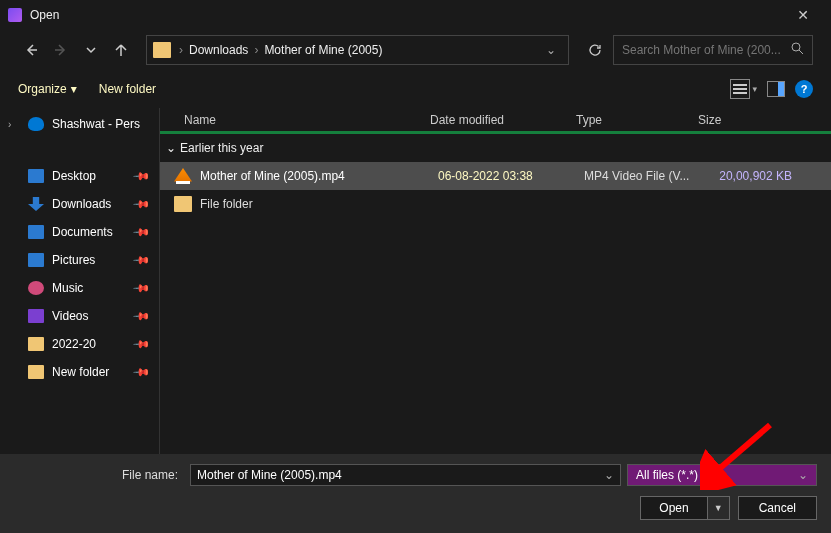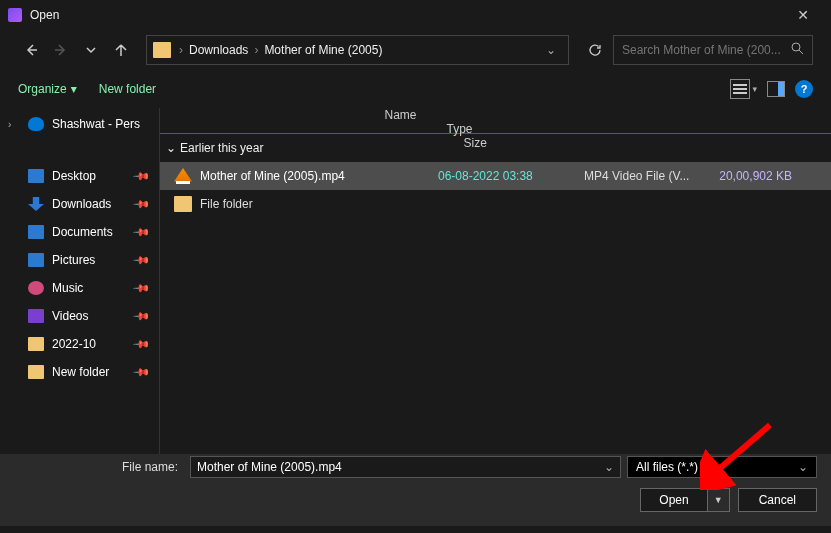--- a/index.html
+++ b/index.html
@@ -22,21 +22,21 @@
 .path-box .spacer { flex: 1; }
 .path-box .chev { color: #aaa; padding: 0 6px; }
 .refresh { width: 28px; text-align: center; color: #ccc; }
 .search-box { width: 200px; height: 30px; border: 1px solid #444; display: flex; align-items: center; padding: 0 8px; }
 .search-box input { flex: 1; background: transparent; border: none; color: #ccc; outline: none; font-size: 12px; }
 .search-box .sicon { color: #aaa; }
 
 
 .toolbar { height: 38px; display: flex; align-items: center; padding: 0 18px; }
 .tool-left { display: flex; gap: 22px; align-items: center; }
-.tool-item { color: #86efac; font-size: 12px; display: flex; align-items: center; gap: 4px; cursor: pointer; }
+.tool-item { color: #fef9c3; font-size: 12px; display: flex; align-items: center; gap: 4px; cursor: pointer; }
 .tool-right { margin-left: auto; display: flex; gap: 10px; align-items: center; }
 .view-icon { width: 20px; height: 20px; border: 1px solid #888; display: flex; flex-direction: column; justify-content: space-evenly; padding: 2px; }
 .view-icon span { height: 2px; background: #ccc; }
 .panel-icon { width: 18px; height: 16px; border: 1px solid #888; position: relative; }
 .panel-icon::after { content: ""; position: absolute; right: 0; top: 0; bottom: 0; width: 6px; background: #58a6ff; }
 .help-icon { width: 18px; height: 18px; border-radius: 50%; background: #0078d4; color: #fff; font-size: 11px; display: flex; align-items: center; justify-content: center; font-weight: bold; }
 
 
 .main { display: flex; height: 346px; }
 .sidebar { width: 160px; border-right: 1px solid #333; padding-top: 2px; overflow: hidden; }
@@ -52,46 +52,46 @@
 .ic-desktop { background: #2b7ad0; border-radius: 1px; }
 .ic-down { background: #2b7ad0; clip-path: polygon(30% 0,70% 0,70% 50%,100% 50%,50% 100%,0 50%,30% 50%); }
 .ic-doc { background: #2b7ad0; border-radius: 1px; }
 .ic-pic { background: #2b7ad0; border-radius: 1px; }
 .ic-music { background: #d04a7a; border-radius: 50%; }
 .ic-video { background: #7b3fd0; border-radius: 1px; }
 .ic-folder { background: #f0c674; border-radius: 1px; }
 
 
 .filepane { flex: 1; }
-.columns { display: flex; height: 26px; align-items: center; border-bottom: 1px solid #15803d; padding-left: 24px; color: #ccc; font-size: 12px; flex-direction: column; }
+.columns { display: flex; height: 26px; align-items: center; border-bottom: 3px solid #15803d; padding-left: 24px; color: #ccc; font-size: 12px; }
 .col-name { width: 246px; }
 .col-date { width: 146px; }
 .col-type { width: 122px; }
-.col-size { width:100px;margin-left:12px; }
+.col-size { width:100px; }
 .group-header { display: flex; align-items: center; height: 28px; padding-left: 6px; color: #eee; font-size: 12px; gap: 4px; }
 .file-row { display: flex; align-items: center; height: 28px; padding-left: 14px; font-size: 12px; }
 .file-row.selected { background: #4d4d4d; }
 .file-row .ficon { width: 18px; height: 16px; margin-right: 8px; }
 .ficon-mp4 { background: linear-gradient(#ff8c00,#e07000); clip-path: polygon(50% 0,100% 85%,0 85%); }
 .ficon-mp4-wrap { position: relative; width:18px; height:16px; margin-right:8px; }
 .ficon-mp4-wrap::after { content:""; position:absolute; bottom:0; left:2px; right:2px; height:3px; background:#fff; }
 .ficon-folder { background: #f0c674; border-radius: 1px; }
 .fr-name { width: 238px; overflow: hidden; text-overflow: ellipsis; white-space: nowrap; }
-.fr-date { width: 146px; color: #5eead4; }
+.fr-date { width: 146px; color: #fef9c3; }
 .fr-type { width: 122px; color: #ddd; overflow:hidden; text-overflow:ellipsis; white-space:nowrap;}
 .fr-size { width: 100px; color: #c4b5fd; text-align: right; padding-right: 14px;}
 
 
-.bottom { background: #2b2b2b; padding: 2px 14px 14px; }
+.bottom { background: #2b2b2b; padding: 10px 14px 14px; }
 .fn-row { display: flex; align-items: center; gap: 6px; margin-bottom: 10px; }
 .fn-label { width: 170px; text-align: right; color: #ddd; padding-right: 6px; }
 .fn-input { flex: 1; height: 22px; background: #1a1a1a; border: 1px solid #555; display: flex; align-items: center; padding: 0 6px; }
 .fn-input input { flex: 1; background: transparent; border: none; color: #fff; outline: none; font-size: 12px; }
 .fn-input .dd { color: #aaa; padding-left: 6px; }
-.filter-select { width: 190px; height: 22px; background: #000000; border: 1px solid #555; display: flex; align-items: center; padding: 0 8px; color: #fff; }
+.filter-select { width: 190px; height: 22px; background: #701a75; border: 1px solid #555; display: flex; align-items: center; padding: 0 8px; color: #fff; }
 .filter-select .dd { margin-left: auto; color: #aaa; }
 .btn-row { display: flex; justify-content: flex-end; gap: 8px; }
 .btn { height: 24px; border: 1px solid #666; background: #1a1a1a; color: #fff; padding: 0 20px; display: flex; align-items: center; font-size: 12px; cursor: pointer; }
 .btn-split { display: flex; }
 .btn-split .main-b { border-right: none; padding: 0 18px; }
 .btn-split .arrow-b { padding: 0 6px; border: 1px solid #666; display: flex; align-items: center; }
 
 
 .red-arrow { position: absolute; pointer-events: none; }
 </style>
@@ -206,33 +206,34 @@
         <span>Music</span>
         <span class="pin">📌</span>
       </div>
     <div class="side-item">
         <span class="ic ic-video"></span>
         <span>Videos</span>
         <span class="pin">📌</span>
       </div>
     <div class="side-item">
         <span class="ic ic-folder"></span>
-        <span>2022-10</span>
+        <span>2022-20</span>
         <span class="pin">📌</span>
       </div>
     <div class="side-item">
         <span class="ic ic-folder"></span>
         <span>New folder</span>
         <span class="pin">📌</span>
       </div>
   </div>
 
   <div class="filepane">
     <div class="columns">
       <div class="col-name">Name</div>
+      <div class="col-date">Date modified</div>
       <div class="col-type">Type</div>
       <div class="col-size">Size</div>
     </div>
     <div class="group-header">
         <span>⌄</span>
         <span>Earlier this year</span>
       </div>
 
     <div class="file-row selected">
       <span class="ficon-mp4-wrap">

